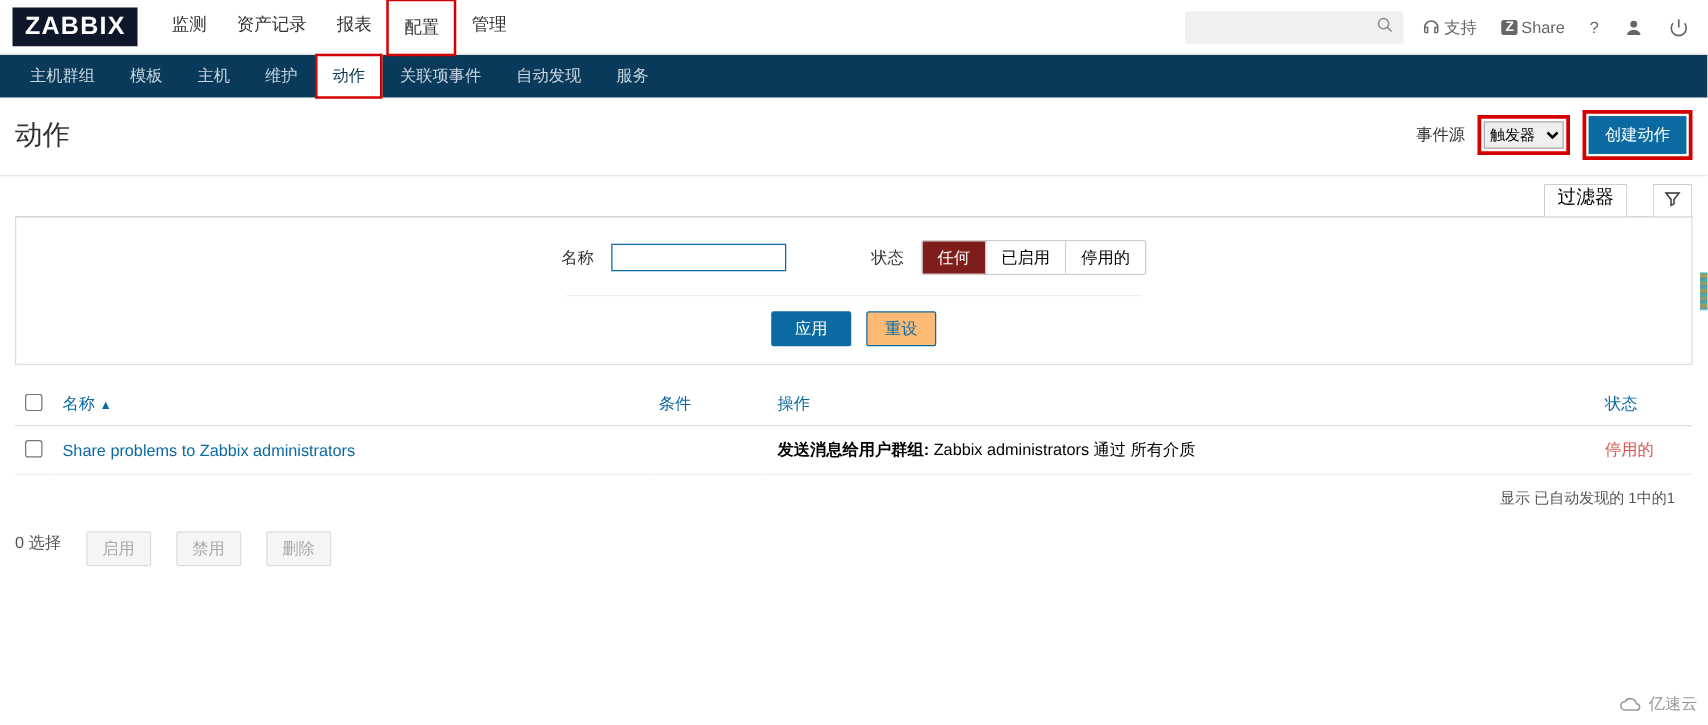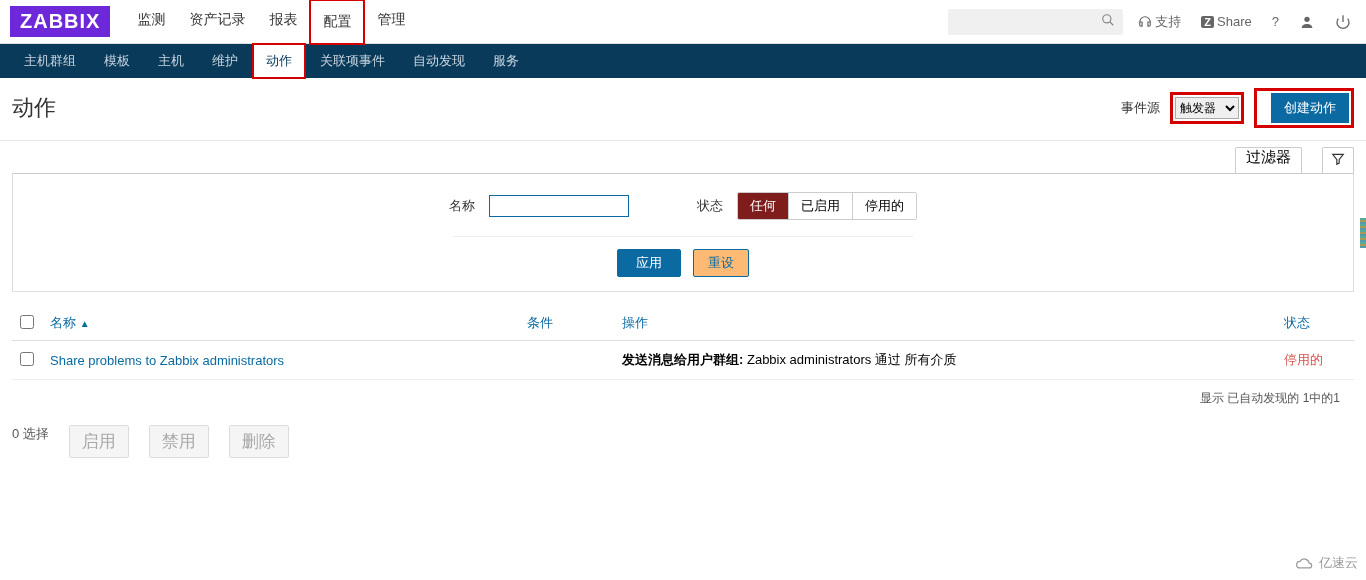--- a/index.html
+++ b/index.html
@@ -1,36 +1,36 @@
 <!DOCTYPE html>
 <html><head>
 <meta charset="utf-8">
 <style>
 * { box-sizing: border-box; margin: 0; padding: 0; }
 body { font-family: Arial, "Microsoft YaHei", sans-serif; font-size: 13px; background: #fff; width: 1366px; }
 .topbar { display: flex; align-items: center; height: 44px; padding: 0 10px; border-bottom: 1px solid #e0e0e0; }
-.logo { background: #6d28d9; color: #fff; font-weight: bold; font-size: 20px; padding: 4px 10px; letter-spacing: 1px; cursor: pointer; }
+.logo { background: #0f172a; color: #fff; font-weight: bold; font-size: 20px; padding: 4px 10px; letter-spacing: 1px; cursor: pointer; }
 .topnav { display: flex; margin-left: 15px; }
 .topnav-item { padding: 12px 12px; color: #333; cursor: pointer; font-size: 14px; position: relative; }
 .topnav-item.active { border: 2px solid #d40000; }
 .topnav-item.active::after { content: ""; position: absolute; bottom: -9px; left: 50%; margin-left: -6px; width: 0; height: 0; border-left: 6px solid transparent; border-right: 6px solid transparent; border-bottom: 7px solid #0a3a5a; }
 .topright { margin-left: auto; display: flex; align-items: center; gap: 10px; color: #666; }
 .search-box { width: 175px; height: 26px; background: #f0f0f0; border: none; border-radius: 2px; display: flex; align-items: center; justify-content: flex-end; padding: 0 8px; }
 .icon-btn { cursor: pointer; padding: 0 5px; color: #666; display: inline-flex; align-items: center; gap: 3px; font-size: 13px; }
 .subnav { background: #0a3a5a; display: flex; padding: 0 10px; height: 34px; align-items: center; }
 .subnav-item { color: #c8d5e0; padding: 9px 14px; cursor: pointer; font-size: 13px; }
 .subnav-item.active { background: #fff; color: #0a3a5a; border: 2px solid #d40000; padding: 7px 12px; }
 .page-header { display: flex; align-items: center; padding: 10px 12px 8px; }
 .page-title { font-size: 22px; color: #333; font-weight: normal; }
 .page-header-right { margin-left: auto; display: flex; align-items: center; gap: 10px; }
 .event-label { color: #333; }
 .select-wrap { border: 3px solid #d40000; padding: 2px; }
 select.event-select { width: 64px; height: 22px; border: 1px solid #aaa; font-size: 12px; }
 .create-wrap { border: 3px solid #d40000; padding: 2px; }
-.btn-primary { background: #0a6aa1; color: #fff; border: 1px solid #0a6aa1; padding: 5px 12px; cursor: pointer; font-size: 13px; margin-left: 12px; }
+.btn-primary { background: #0a6aa1; color: #fff; border: 1px solid #0a6aa1; padding: 5px 12px; cursor: pointer; font-size: 13px; }
 .filter-bar { display: flex; justify-content: flex-end; padding: 6px 12px 0; border-top: 1px solid #e8e8e8; margin-top: 4px; }
 .filter-tab { border: 1px solid #ccc; border-bottom: none; padding: 0 10px; margin-right: 20px; background: #fff; border-radius: 2px 2px 0 0; font-size: 15px; }
 .filter-icon-tab { border: 1px solid #ccc; border-bottom: none; padding: 4px 8px; background: #fff; border-radius: 2px 2px 0 0; }
 .filter-panel { margin: 0 12px; border: 1px solid #ddd; border-top: 1px solid #ccc; padding: 18px 0 14px; background: #fff; }
 .filter-row { display: flex; align-items: center; justify-content: center; gap: 14px; }
 .filter-label { color: #333; font-size: 13px; }
 .filter-input { width: 140px; height: 22px; border: 1px solid #0a6aa1; padding: 0 4px; }
 .seg-group { display: flex; border: 1px solid #ccc; border-radius: 2px; overflow: hidden; }
 .seg-btn { padding: 4px 12px; background: #fff; border: none; cursor: pointer; font-size: 13px; border-right: 1px solid #ccc; }
 .seg-btn:last-child { border-right: none; }
@@ -42,21 +42,21 @@
 table { width: 100%; border-collapse: collapse; }
 th { text-align: left; padding: 8px 8px; color: #0a6aa1; font-weight: normal; border-bottom: 1px solid #ddd; font-size: 13px; }
 th.status-col, td.status-col { text-align: left; padding-left: 0; }
 td { padding: 10px 8px; font-size: 13px; border-bottom: 1px solid #eee; }
 .link { color: #0a6aa1; cursor: pointer; }
 .status-disabled { color: #d9534f; cursor: pointer; }
 .checkbox-cell { width: 30px; }
 input[type=checkbox] { width: 14px; height: 14px; }
 .footer-info { text-align: right; padding: 10px 14px; color: #555; font-size: 12px; }
 .bottom-actions { padding: 8px 12px; display: flex; gap: 20px; color: #555; font-size: 13px; }
-.btn-disabled { background: #f5f5f5; color: #aaa; border: 1px solid #ddd; padding: 4px 12px; cursor: not-allowed; font-size: 17px; border-radius: 2px; }
+.btn-disabled { background: #f5f5f5; color: #aaa; border: 1px solid #ddd; padding: 4px 12px; cursor: not-allowed; font-size: 13px; border-radius: 2px; }
 .watermark { position: fixed; right: 8px; bottom: 8px; color: #999; font-size: 13px; display: flex; align-items: center; gap: 4px; }
 .sort-arrow { font-size: 10px; }
 .scroll-indicator { position: fixed; right: 0; top: 218px; width: 6px; height: 30px; background: repeating-linear-gradient(#5a9 0 2px, #a95 2px 4px, #59a 4px 6px); }
 </style>
 </head>
 <body>
 
 <div class="topbar">
   <div class="logo">ZABBIX</div>
   <div class="topnav">

